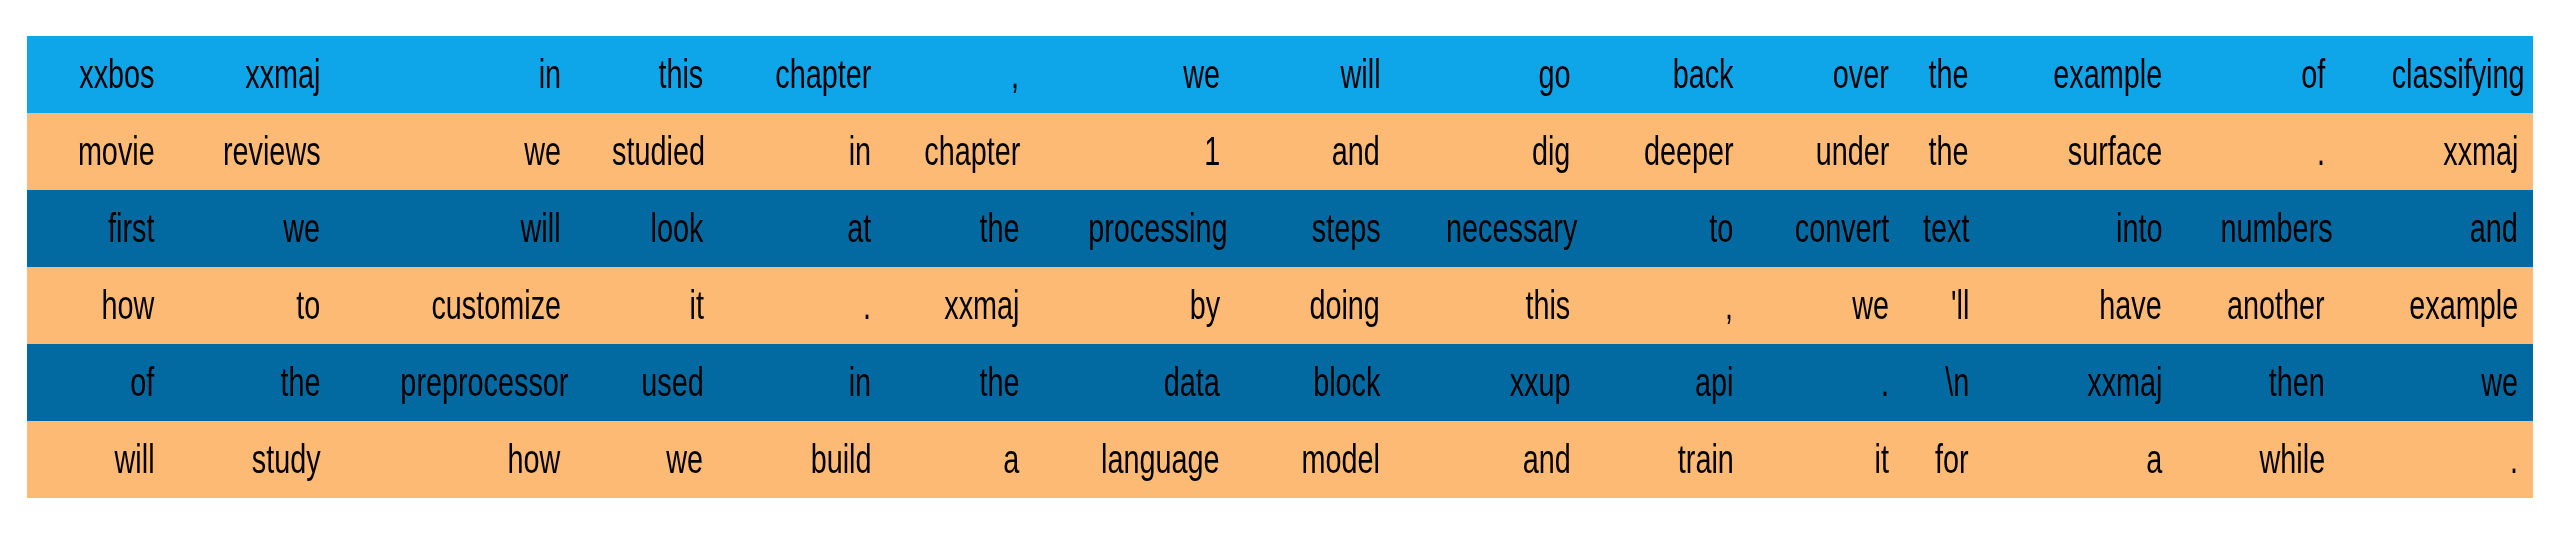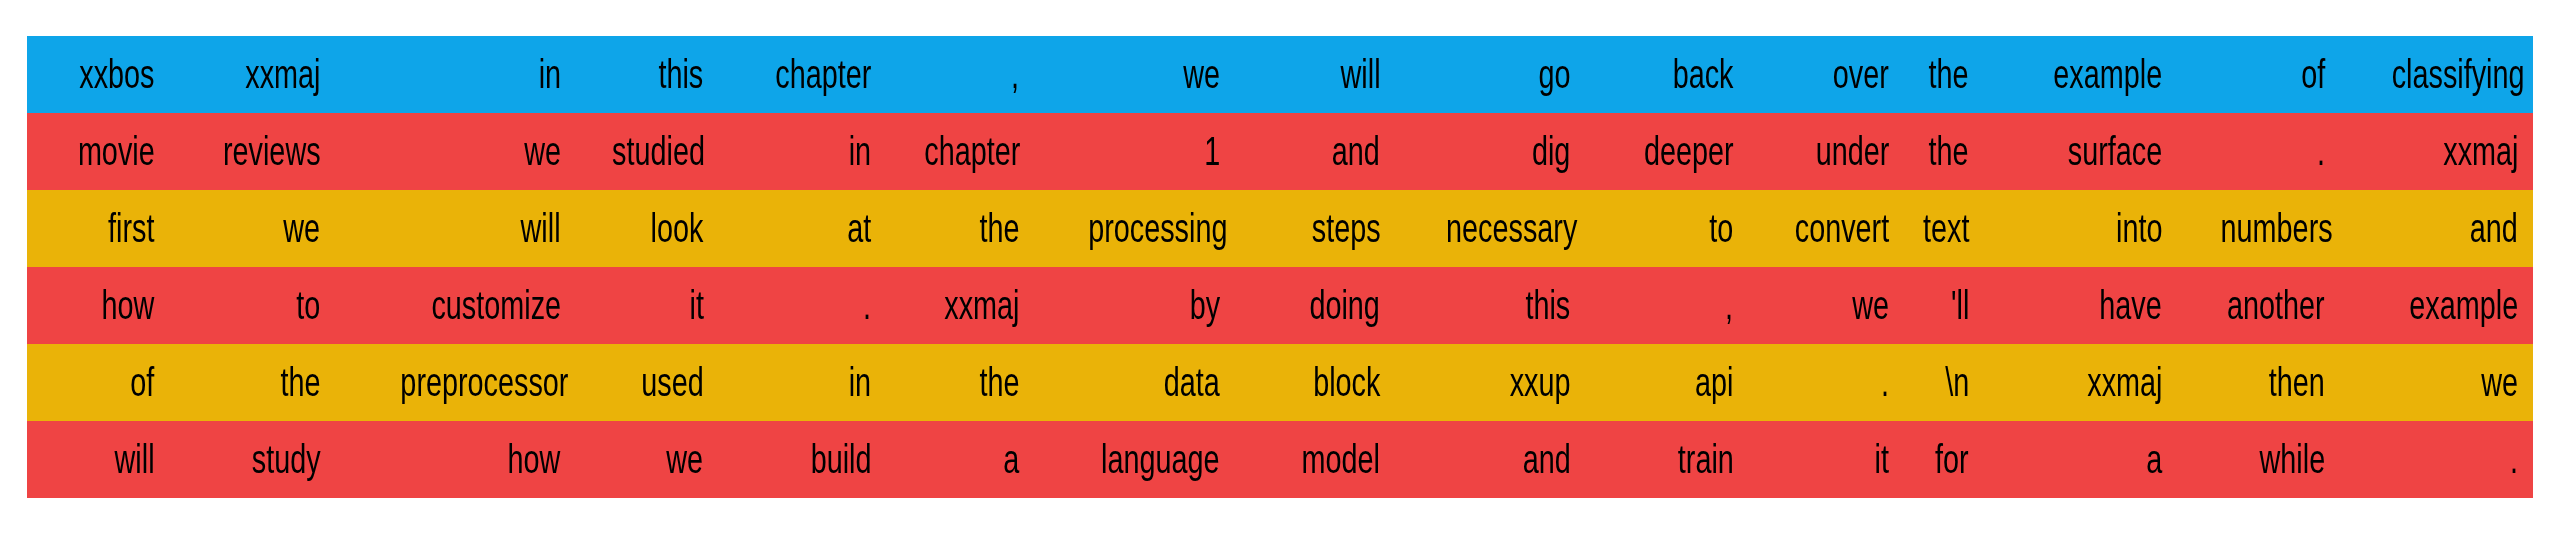--- a/index.html
+++ b/index.html
@@ -31,22 +31,22 @@
     font-size: 40px;
     color: #000000;
   }
   .t {
     display: inline-block;
     transform: scaleX(0.72);
     transform-origin: right center;
     white-space: pre;
   }
   tr.row-highlight { background: #0ea5e9; }
-  tr.row-plain     { background: #ef4444; }
-  tr.row-stripe    { background: #eab308; }
+  tr.row-plain     { background: #fdba74; }
+  tr.row-stripe    { background: #0369a1; }
 </style>
 </head>
 <body>
 
 <div class="table-wrap">
   <table class="token-table">
     <colgroup>
       <col style="width:5.7%">
         <col style="width:6.6%">
         <col style="width:9.6%">

